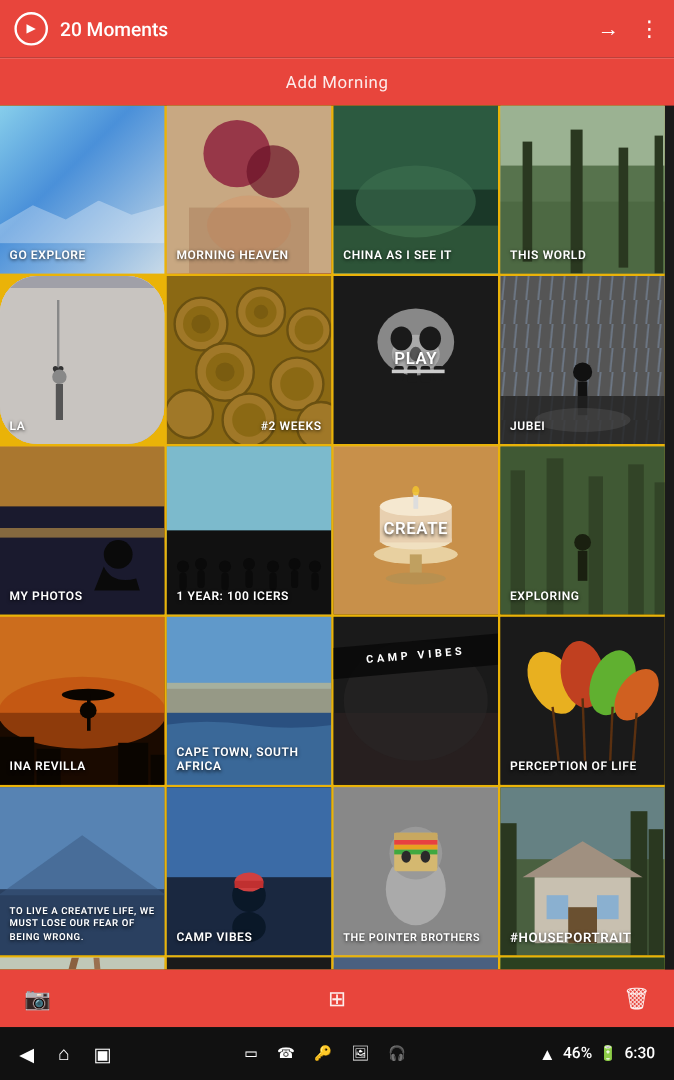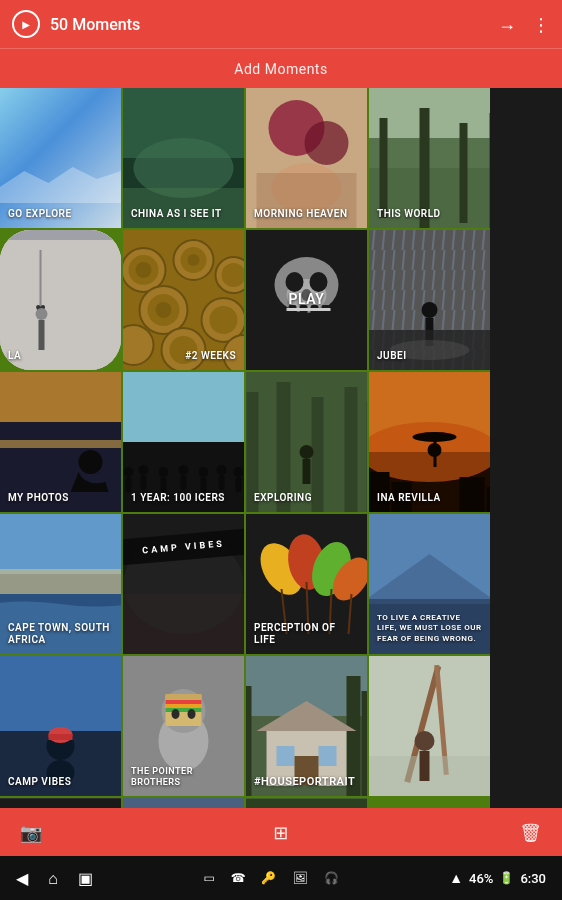--- a/index.html
+++ b/index.html
@@ -68,27 +68,27 @@
     .add-moments-btn {
       color: rgba(255,255,255,0.9);
       font-size: 14px;
       font-weight: 400;
       letter-spacing: 0.5px;
       cursor: pointer;
     }
 
     
     .grid-container {
-      width: 490px;
+      width: 554px;
       height: 720px;
       display: grid;
       grid-template-columns: repeat(4, 1fr);
       grid-template-rows: repeat(5, 140px);
       gap: 2px;
-      background: #4d7c0f;
+      background: #eab308;
       overflow: hidden;
     }
 
     .grid-item {
       position: relative;
       overflow: hidden;
       cursor: pointer;
     }
 
     .grid-item .bg {
@@ -214,62 +214,62 @@
       color: white;
       font-size: 13px;
       font-weight: 500;
     }
   </style>
 </head>
 <body>
 
 <div class="top-bar">
   <div class="top-bar-logo"></div>
-  <span class="top-bar-title">50 Moments</span>
+  <span class="top-bar-title">20 Moments</span>
   <div class="top-bar-icons">
     <span class="top-bar-icon">→</span>
     <span class="top-bar-icon">⋮</span>
   </div>
 </div>
 
 <div class="add-moments-bar">
-  <span class="add-moments-btn">Add Moments</span>
+  <span class="add-moments-btn">Add Morning</span>
 </div>
 
 <div class="grid-container">
 
   <div class="grid-item cell-go-explore">
     <div class="bg"></div>
     <div class="ice"></div>
     <div class="label">GO EXPLORE</div>
-  </div>
-
-  <div class="grid-item cell-china">
-    <div class="bg">
-      <svg width="100%" height="100%" viewBox="0 0 140 140" preserveAspectRatio="xMidYMid slice">
-        <rect width="140" height="140" fill="#2c5a40"></rect>
-        <rect y="70" width="140" height="70" fill="#1a3828"></rect>
-        <ellipse cx="70" cy="80" rx="50" ry="30" fill="#3d7050" opacity="0.6"></ellipse>
-        <rect x="0" y="100" width="140" height="40" fill="#4a8050" opacity="0.4"></rect>
-      </svg>
-    </div>
-    <div class="label">CHINA AS I SEE IT</div>
   </div>
 
   <div class="grid-item cell-morning">
     <div class="bg">
       <svg width="100%" height="100%" viewBox="0 0 140 140" preserveAspectRatio="xMidYMid slice">
         <rect width="140" height="140" fill="#c8a882"></rect>
         <circle cx="60" cy="40" r="28" fill="#8b1a3a" opacity="0.8"></circle>
         <circle cx="90" cy="55" r="22" fill="#6b1228" opacity="0.7"></circle>
         <ellipse cx="70" cy="100" rx="35" ry="25" fill="#d4956a" opacity="0.5"></ellipse>
         <rect x="20" y="85" width="100" height="55" fill="#a07050" opacity="0.4"></rect>
       </svg>
     </div>
     <div class="label">Morning Heaven</div>
+  </div>
+
+  <div class="grid-item cell-china">
+    <div class="bg">
+      <svg width="100%" height="100%" viewBox="0 0 140 140" preserveAspectRatio="xMidYMid slice">
+        <rect width="140" height="140" fill="#2c5a40"></rect>
+        <rect y="70" width="140" height="70" fill="#1a3828"></rect>
+        <ellipse cx="70" cy="80" rx="50" ry="30" fill="#3d7050" opacity="0.6"></ellipse>
+        <rect x="0" y="100" width="140" height="40" fill="#4a8050" opacity="0.4"></rect>
+      </svg>
+    </div>
+    <div class="label">CHINA AS I SEE IT</div>
   </div>
 
   <div class="grid-item cell-world">
     <div class="bg">
       <svg width="100%" height="100%" viewBox="0 0 140 140" preserveAspectRatio="xMidYMid slice">
         <rect width="140" height="140" fill="#7a9170"></rect>
         <rect y="0" width="140" height="80" fill="#b0c8a8" opacity="0.6"></rect>
         <rect y="50" width="140" height="90" fill="#3a5830" opacity="0.7"></rect>
 
         <rect x="20" y="30" width="8" height="100" fill="#2a3820"></rect>
@@ -411,20 +411,39 @@
           <circle cx="108" cy="98" r="5"></circle>
             <rect x="105" y="103" width="6" height="15" rx="3"></rect>
           <circle cx="125" cy="100" r="5"></circle>
             <rect x="122" y="105" width="6" height="15" rx="3"></rect>
         </g>
       </svg>
     </div>
     <div class="label">1 YEAR: 100 ICERS</div>
   </div>
 
+  <div class="grid-item cell-create">
+    <div class="bg">
+      <svg width="100%" height="100%" viewBox="0 0 140 140" preserveAspectRatio="xMidYMid slice">
+        <rect width="140" height="140" fill="#c8904a"></rect>
+
+        <ellipse cx="70" cy="90" rx="35" ry="8" fill="#e8d0a0"></ellipse>
+        <rect x="65" y="90" width="10" height="20" fill="#c0a060"></rect>
+        <ellipse cx="70" cy="110" rx="25" ry="5" fill="#b89050"></ellipse>
+
+        <ellipse cx="70" cy="78" rx="30" ry="8" fill="#f0e0c0"></ellipse>
+        <rect x="40" y="50" width="60" height="30" fill="#e8d0b0"></rect>
+        <ellipse cx="70" cy="50" rx="30" ry="8" fill="#f5e8d0"></ellipse>
+
+        <rect x="68" y="38" width="4" height="14" fill="#ddd"></rect>
+        <ellipse cx="70" cy="37" rx="3" ry="4" fill="#f0c030" opacity="0.9"></ellipse>
+      </svg>
+    </div>
+    <div class="label" style="bottom:50%; transform:translateY(50%); text-align:center; left:4px; right:4px; font-size:14px;">CREATE</div>
+  </div>
 
   <div class="grid-item cell-exploring">
     <div class="bg">
       <svg width="100%" height="100%" viewBox="0 0 140 140" preserveAspectRatio="xMidYMid slice">
         <rect width="140" height="140" fill="#3a5030"></rect>
 
         <rect x="10" y="20" width="12" height="120" fill="#2a3820"></rect>
         <rect x="40" y="10" width="14" height="130" fill="#2a3820"></rect>
         <rect x="75" y="25" width="12" height="115" fill="#2a3820"></rect>
         <rect x="108" y="15" width="13" height="125" fill="#2a3820"></rect>

